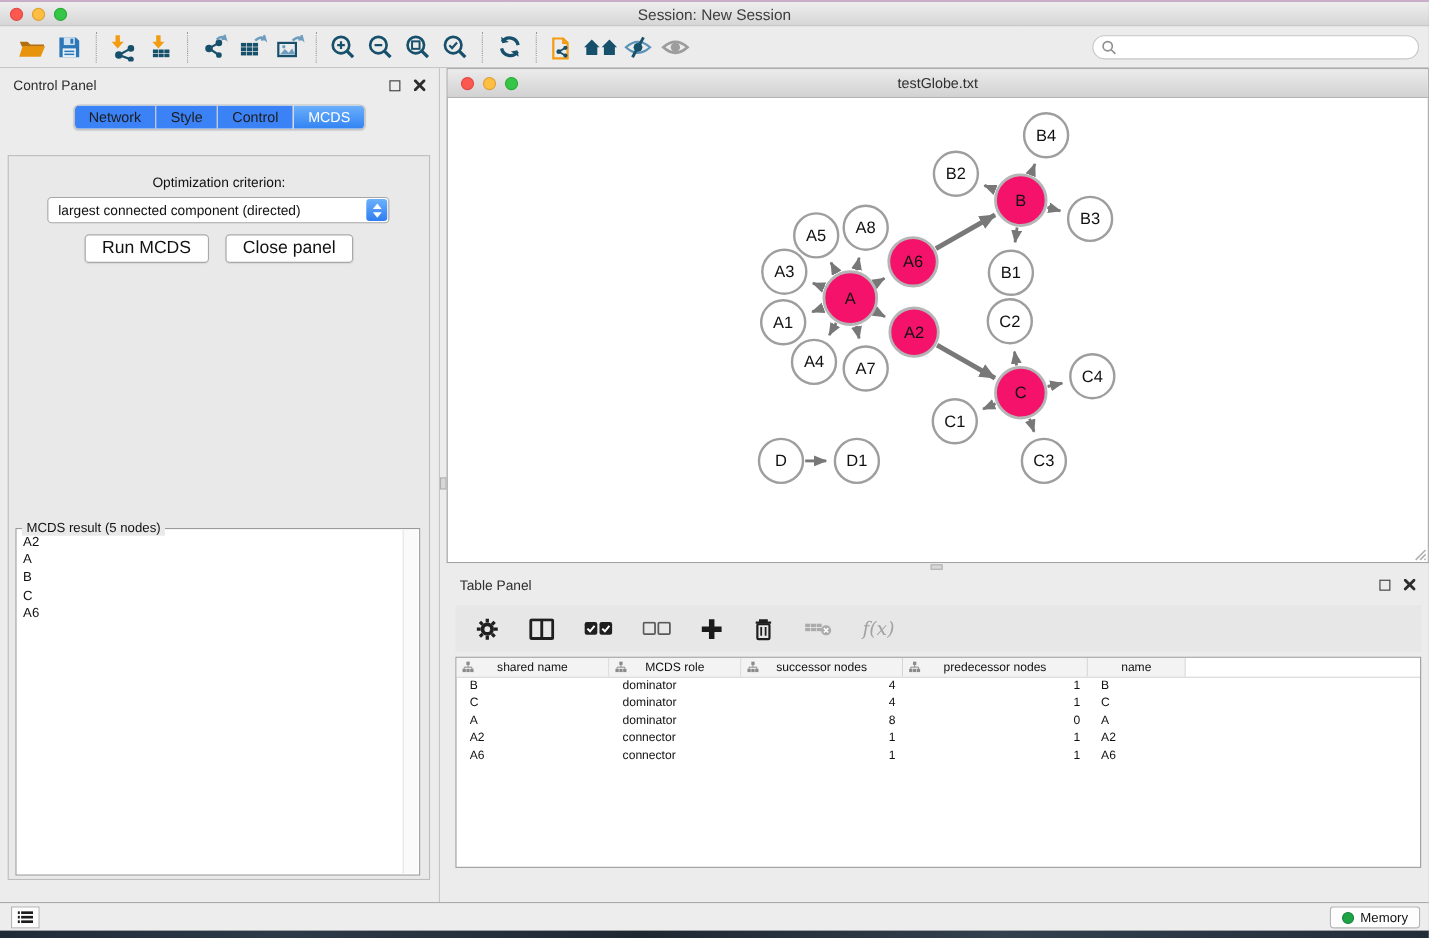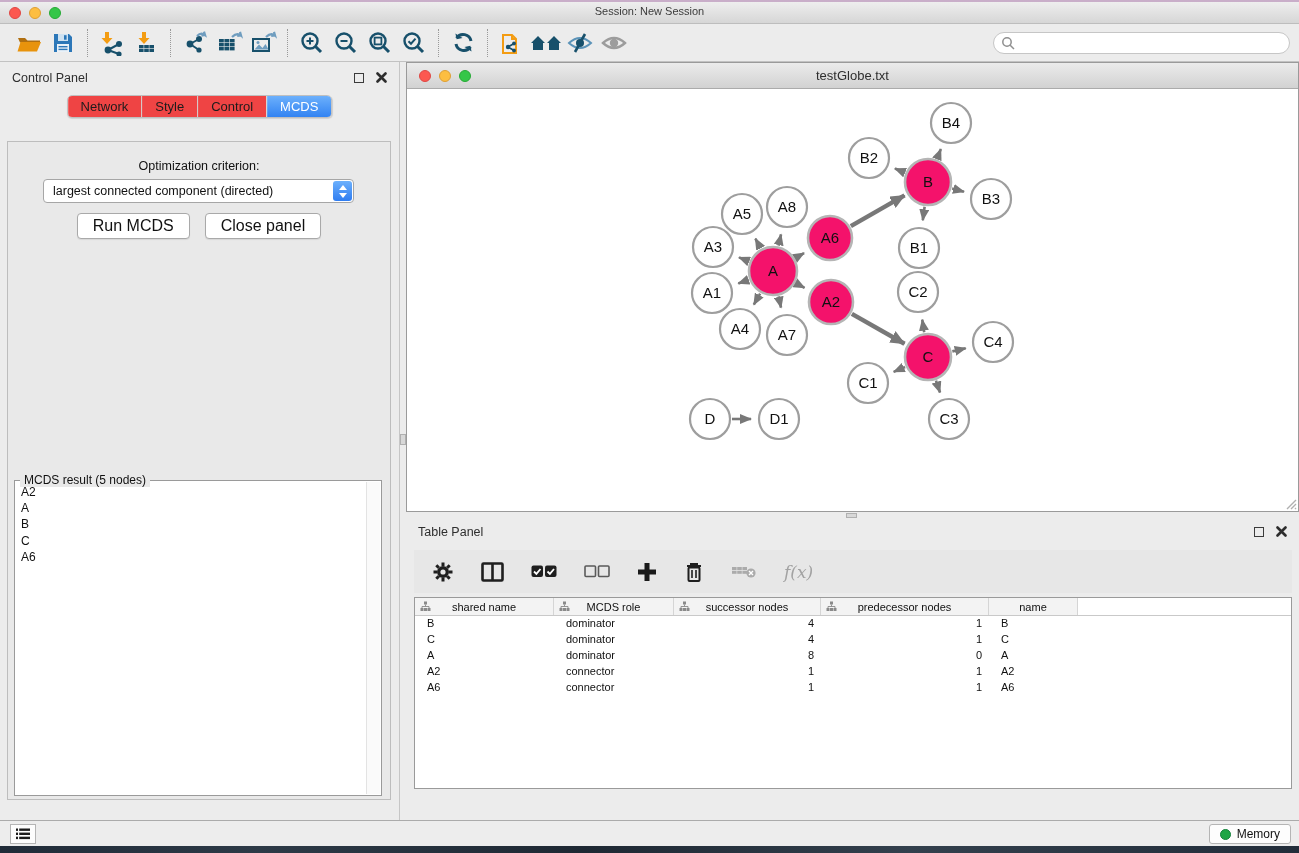--- a/index.html
+++ b/index.html
@@ -10,21 +10,21 @@
   
   .top-edge { position:absolute; left:0; top:0; width:100%; height:2px; background:#c9aec9; }
   .titlebar { position:absolute; left:0; top:2px; width:100%; height:22px;
     background:linear-gradient(#eeeeee,#d6d6d6); border-bottom:1px solid #bdbdbd; }
   .lights { position:absolute; left:9px; top:5px; display:flex; gap:8px; }
   .light { width:12px; height:12px; border-radius:50%; }
   .light.red { background:#fc5850; border:1px solid #df4744; }
   .light.yellow { background:#fdbe41; border:1px solid #de9f34; }
   .light.green { background:#35c648; border:1px solid #27aa35; }
   .titlebar .title { position:absolute; left:0; right:0; top:3px; text-align:center;
-    font-size:11px; color:#3c3c3c; }
+    font-size:14px; color:#3c3c3c; }
 
   
   .toolbar { position:absolute; left:0; top:24px; width:100%; height:38px; background:#ececec;
     border-bottom:1px solid #c2c2c2; display:flex; align-items:center; padding-left:12px; }
   .tb-btn { width:34px; height:32px; display:flex; align-items:center; justify-content:center; }
   .tb-sep { width:1px; height:28px; border-left:1px dotted #999; margin:0 7px; }
   .tb-spacer { flex:1; }
   .searchbox { width:297px; height:22px; background:#fff; border:1px solid #c6c6c6; border-radius:12px;
     margin-right:9px; display:flex; align-items:center; padding-left:7px; }
   .searchbox input { border:none; outline:none; flex:1; font-size:12px; background:transparent; height:18px; }
@@ -33,21 +33,21 @@
   .main { position:absolute; left:0; top:62px; width:1299px; height:758px; }
 
   
   .control-panel { position:absolute; left:0; top:0; width:399px; height:758px; background:#ececec; }
   .panel-header { position:absolute; left:0; top:6px; width:100%; height:22px; padding:0 12px; }
   .panel-title { font-size:12.5px; color:#2e2e2e; line-height:20px; }
   .panel-icons { position:absolute; right:12px; top:4px; display:flex; gap:12px; align-items:center; }
   .float-icon { width:10px; height:10px; border:1.5px solid #3b3b3b; background:transparent; }
   .seg { display:inline-flex; background:#fff; border:1px solid #bfbfbf; border-radius:5px; overflow:hidden;
     box-shadow:0 1px 1px rgba(0,0,0,.12); }
-  .seg .tab { padding:3px 13px; font-size:13px; color:#1c1c1c; border-left:1px solid #d4d4d4; background:#ef4444; white-space:nowrap; }
+  .seg .tab { padding:3px 13px; font-size:13px; color:#1c1c1c; border-left:1px solid #d4d4d4; background:#3b82f6; white-space:nowrap; }
   .seg .tab:first-child { border-left:none; }
   .seg .tab.active { background:linear-gradient(#6cb0fc,#3283f2); color:#fff; }
   .cp-tabs { position:absolute; top:33px; left:50%; transform:translateX(-50%); }
   .cp-content { position:absolute; left:7px; right:8px; top:58px; bottom:20px;
     border:1px solid #bdbdbd; background:#e9e9e9;margin-top:21px; }
   .opt-label { position:absolute; top:17px; left:0; right:0; text-align:center; font-size:12.5px; color:#111; }
   .dropdown { position:absolute; top:37px; left:35px; right:36px; height:24px; background:#fff;
     border:1px solid #a6a6a6; border-radius:4px; font-size:12.5px; color:#111; line-height:22px;
     padding-left:9px; white-space:nowrap; }
   .dd-stepper { position:absolute; right:1px; top:1px; bottom:1px; width:19px; border-radius:3px;

